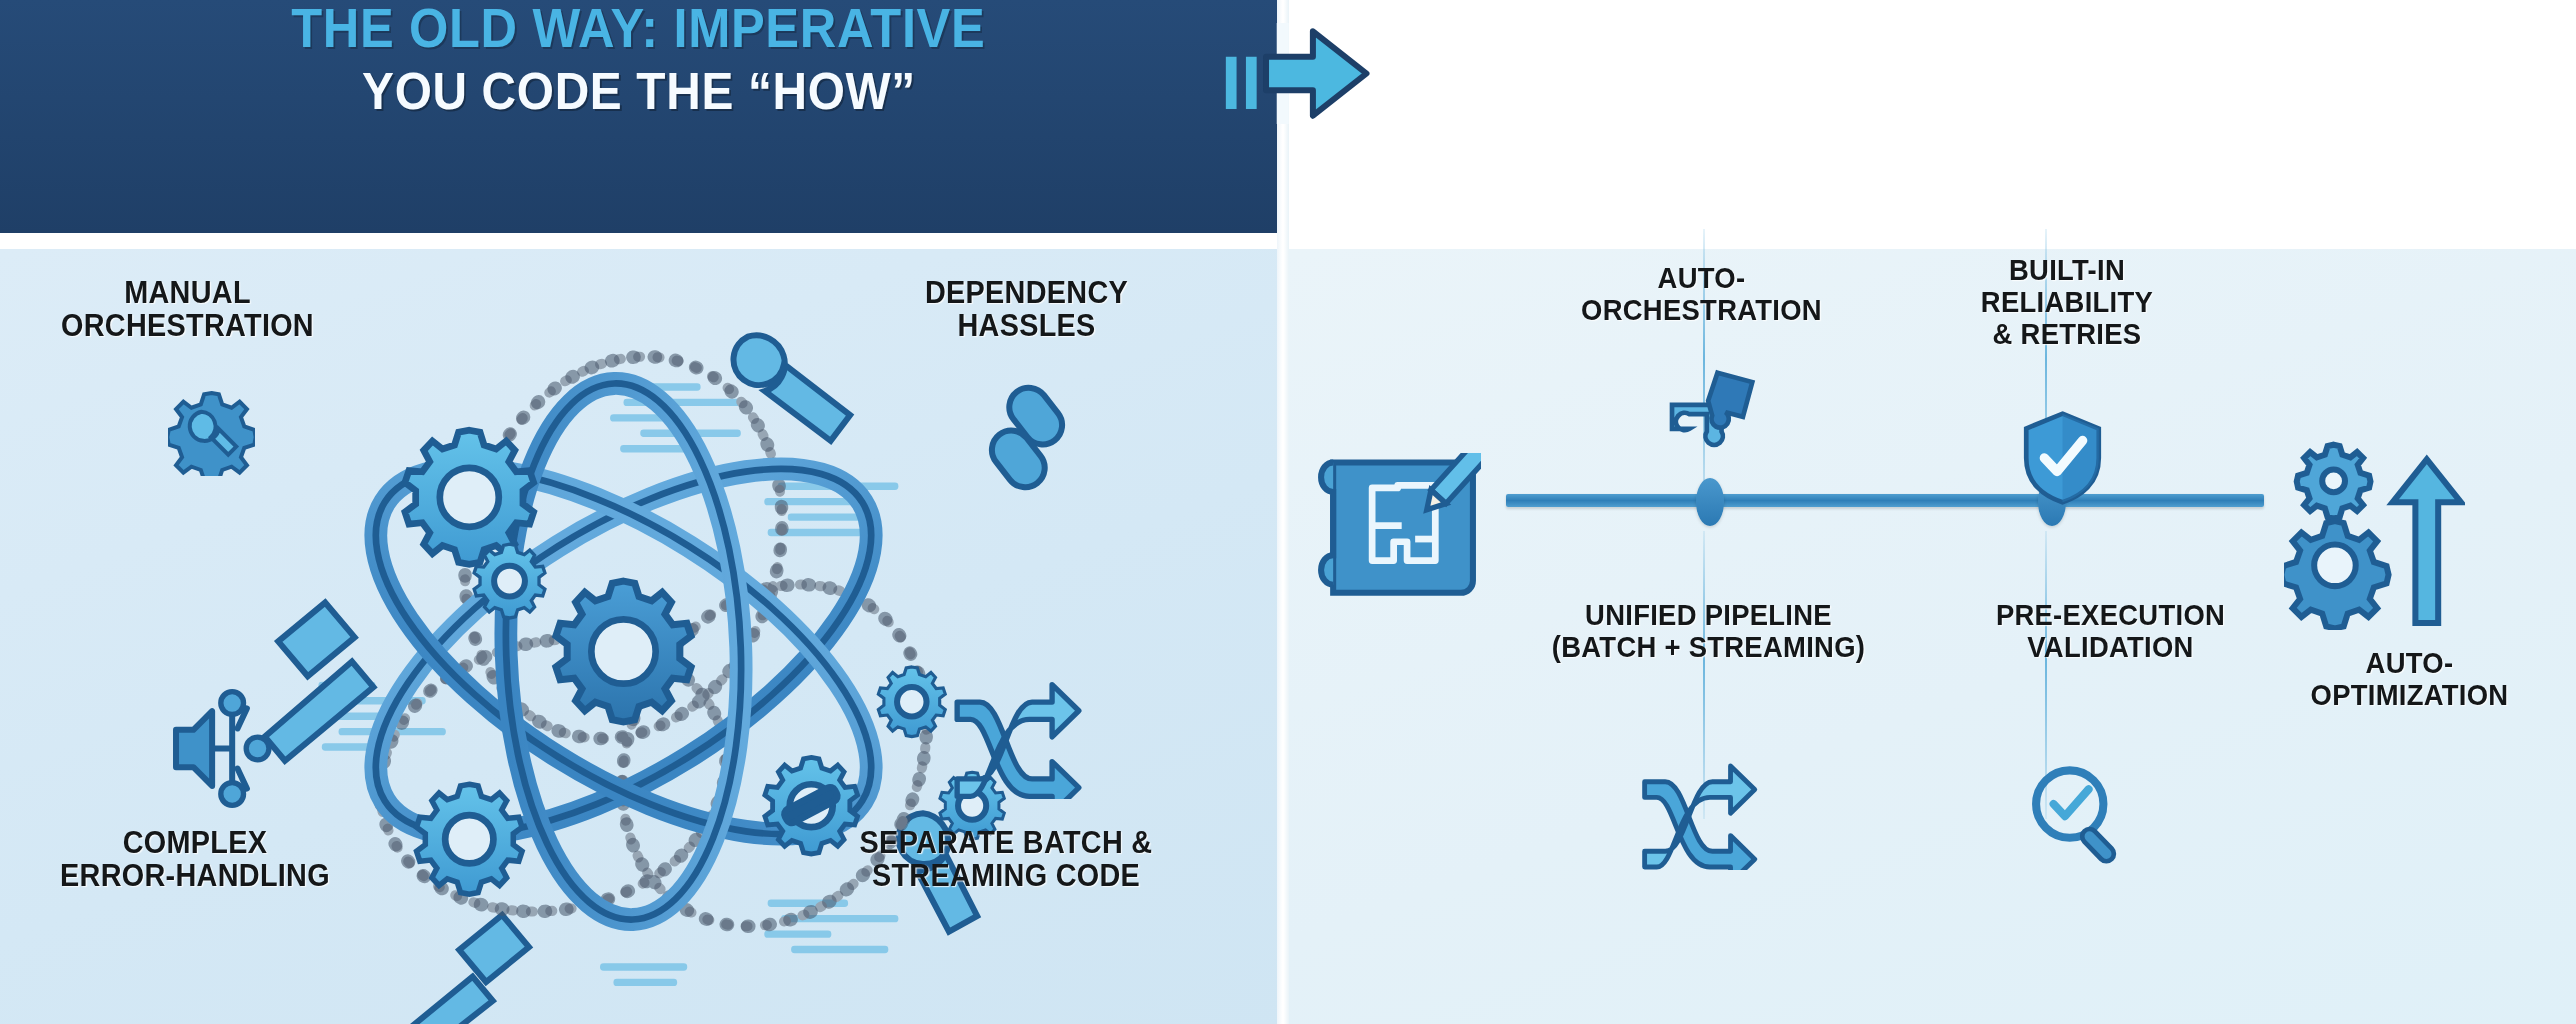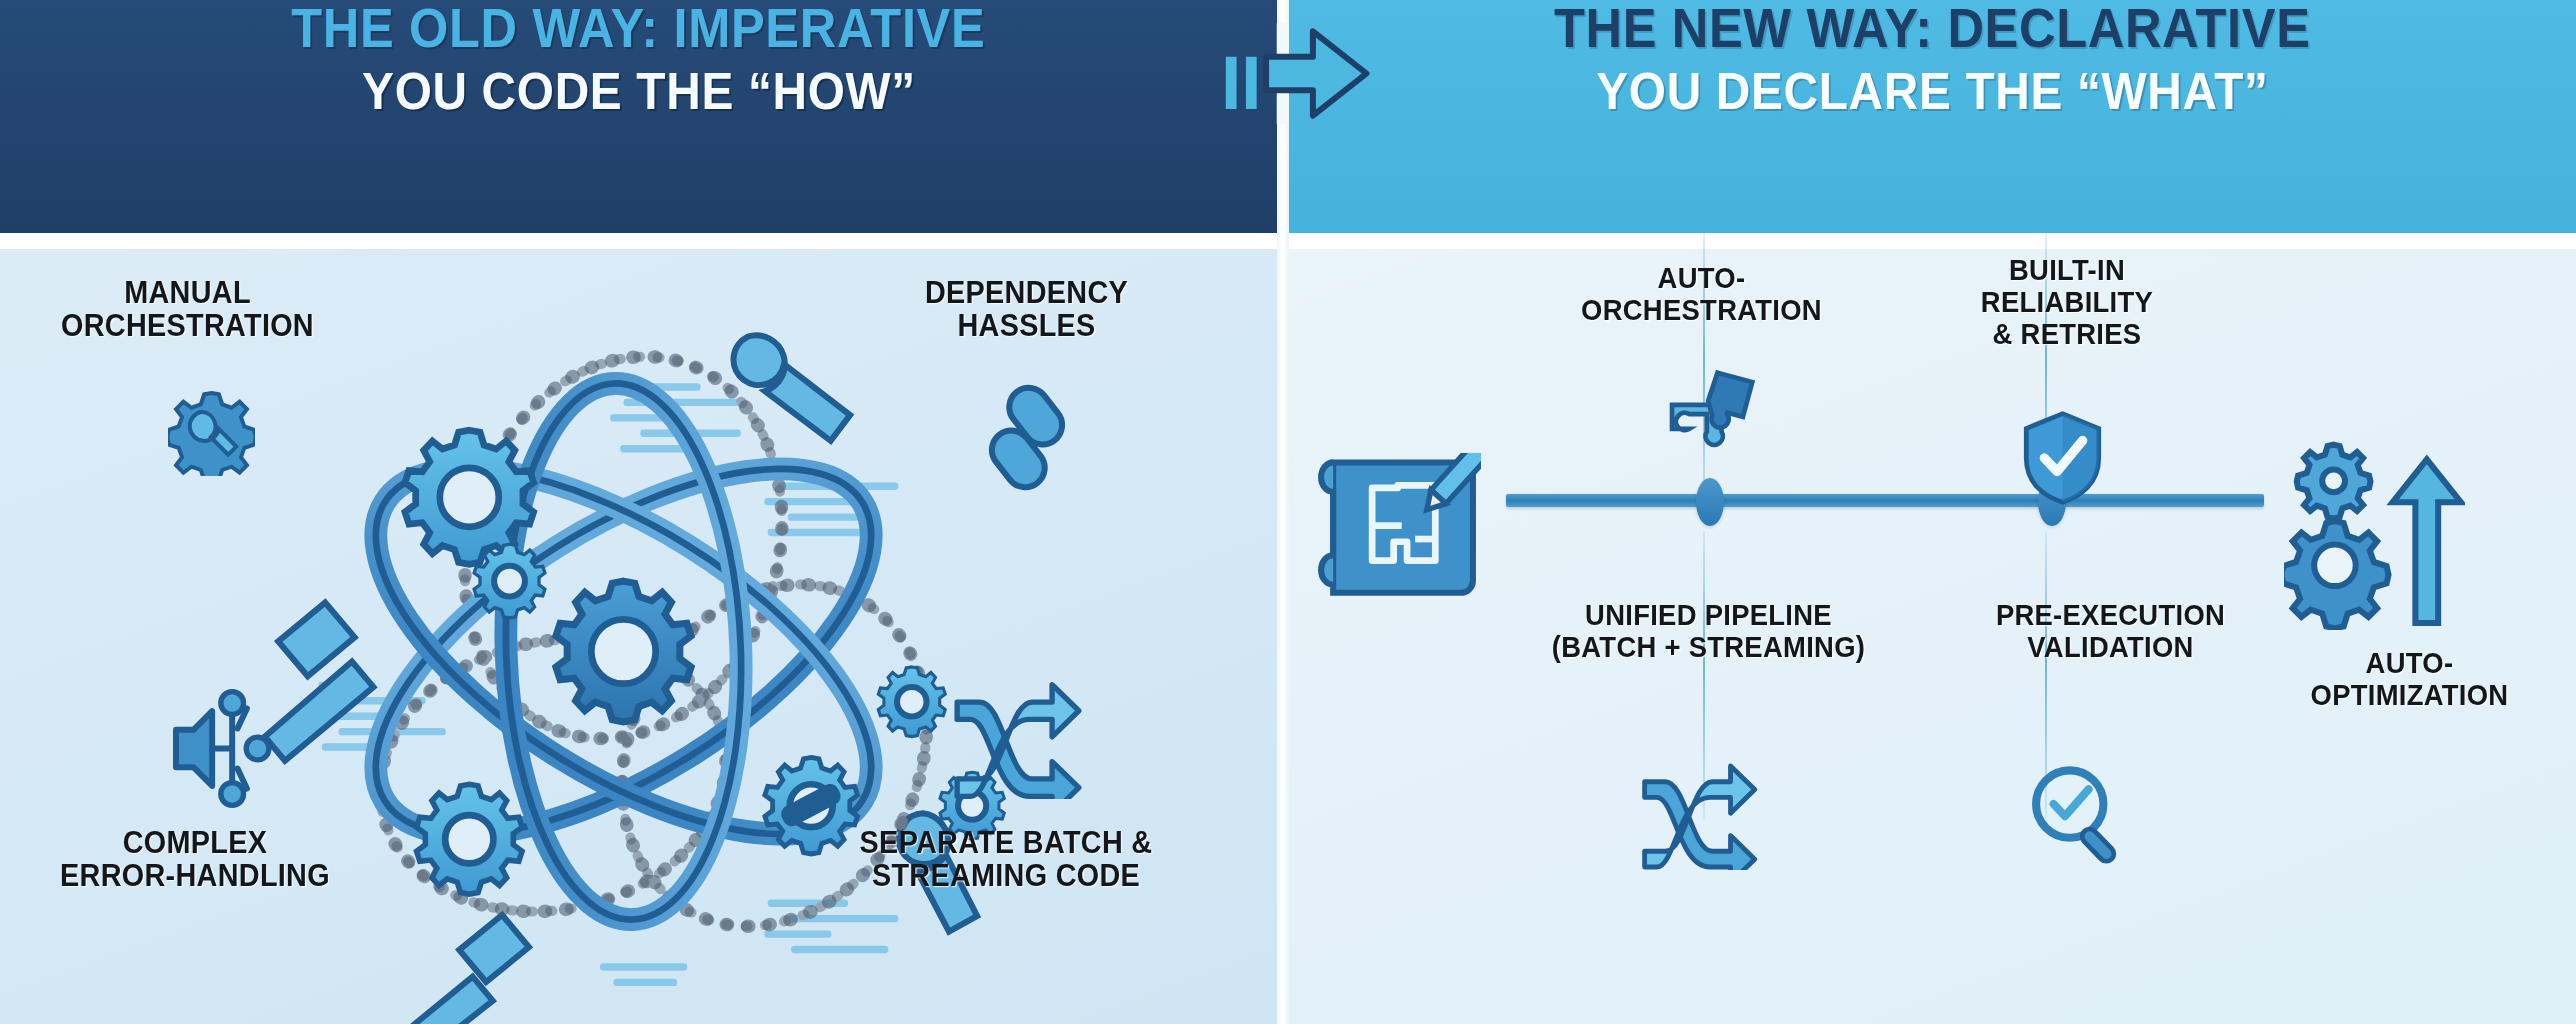--- a/index.html
+++ b/index.html
@@ -260,24 +260,20 @@
         </g>
       </svg>
 
     </div>
   </div>
 
   <div class="divider-gap"></div>
 
   <div class="panel" id="panel-right">
 
-    <div class="header" id="header-right">
-      <div class="header-line1">THE NEW WAY: DECLARATIVE</div>
-      <div class="header-line2">YOU DECLARE THE “WHAT”</div>
-    </div>
 
     <div class="body" id="body-right">
 
       <div class="pipe-stem" style="left:414px; top:-20px; height:288px;"></div>
       <div class="pipe-stem" style="left:414px; top:282px; height:288px;"></div>
       <div class="pipe-stem" style="left:756px; top:-20px; height:288px;"></div>
       <div class="pipe-stem" style="left:756px; top:282px; height:288px;"></div>
     </div>
 
     <div id="pipe-bar" style="left:217px; top:494px; width:758px;"></div>

